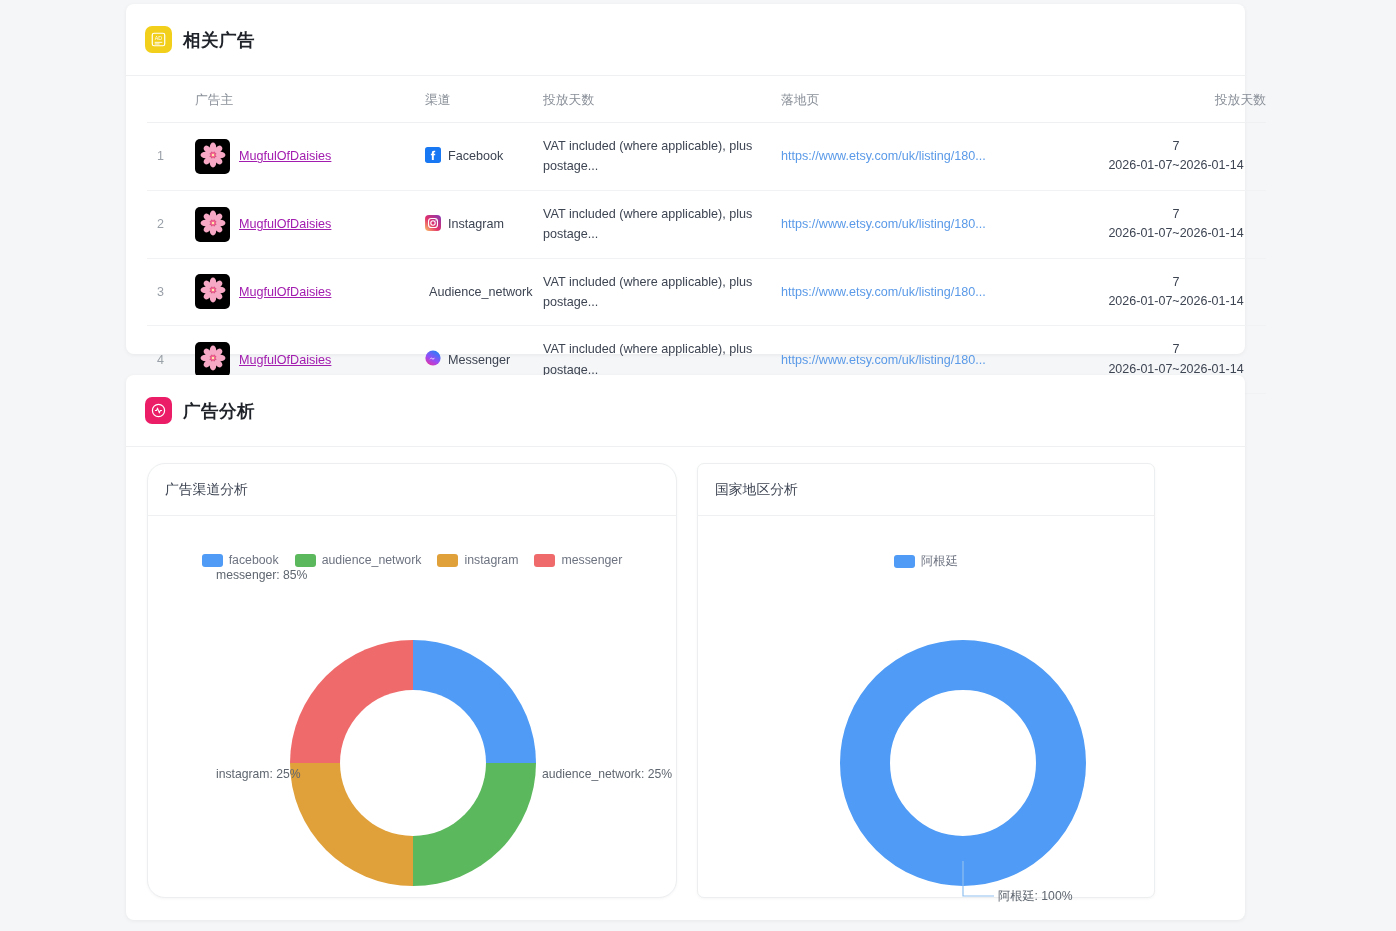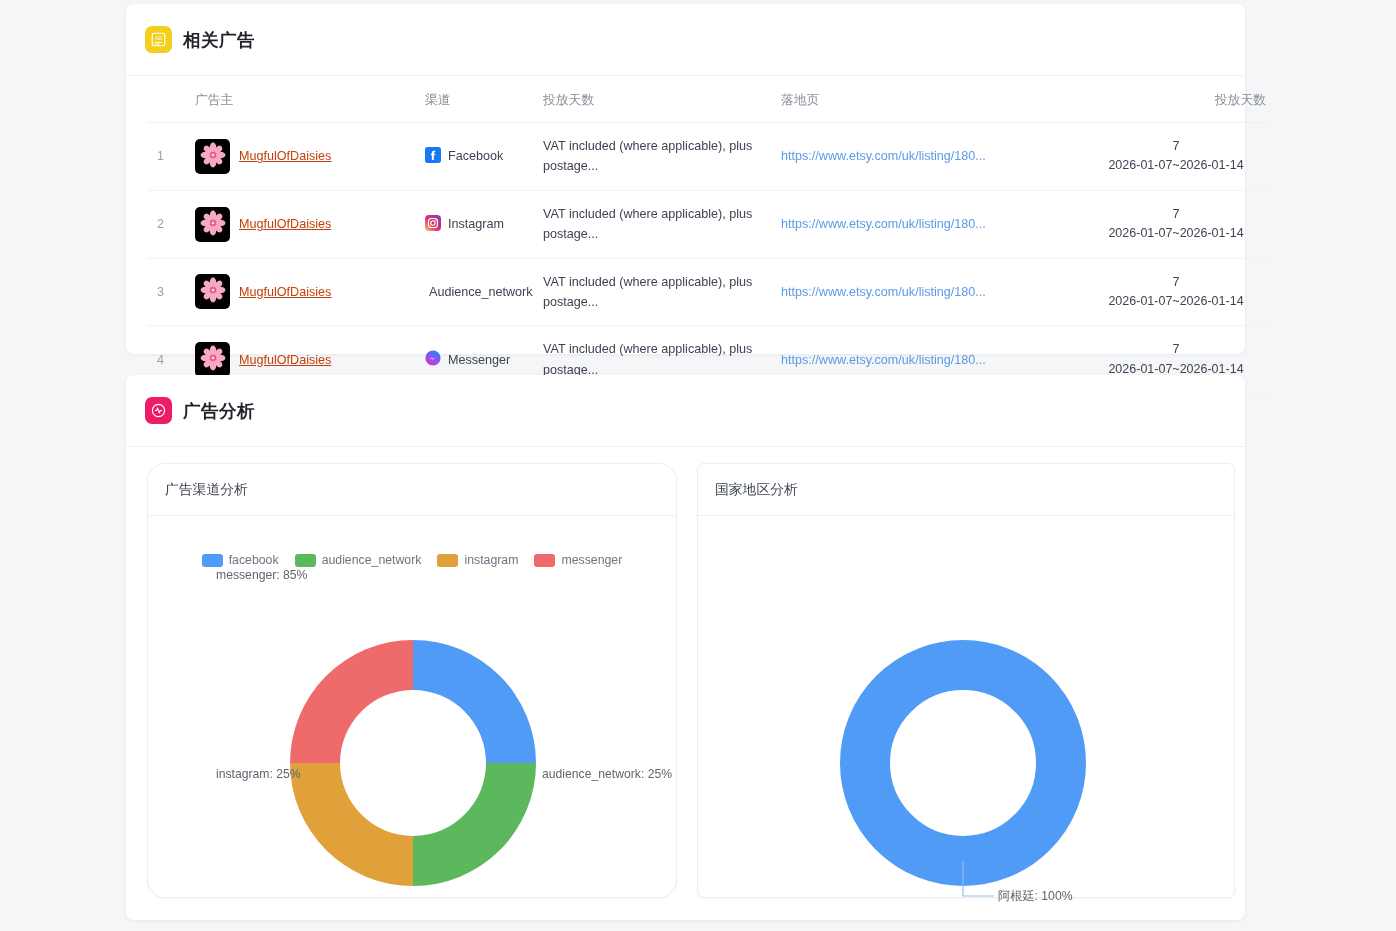--- a/index.html
+++ b/index.html
@@ -72,21 +72,21 @@
 
   .adv-cell { display: flex; align-items: center; gap: 9px; }
   .avatar {
     width: 35px; height: 35px;
     border-radius: 5px;
     background: #000;
     display: flex; align-items: center; justify-content: center;
     flex: none;
     overflow: hidden;
   }
-  .adv-name { color: #c2410c; font-size: 12.6px; }
+  .adv-name { color: #a21caf; font-size: 12.6px; }
 
   .chan-cell { display: flex; align-items: center; gap: 7px; }
   .chan-cell.no-icon { justify-content: flex-start; padding-left: 4px; }
   .chan-label { font-size: 12.6px; color: #3d4452; }
 
   .copy-text { line-height: 1.62; color: #3d4452; font-size: 12.6px; padding-right: 22px; }
   .land-link { color: #5a9ae8; font-size: 12.6px; text-decoration: none; }
   .days-top { text-align: center; color: #3d4452; font-size: 12.6px; line-height: 1.55; }
   .days-range { text-align: center; color: #3d4452; font-size: 12.5px; line-height: 1.55; }
 
@@ -385,26 +385,32 @@
             <circle cx="265" cy="247" r="73" fill="#ffffff"></circle>
           </svg>
 
           <span class="slice-label" style="left:394px; top:251px;">audience_network: 25%</span>
           <span class="slice-label" style="left:68px; top:251px;">instagram: 25%</span>
           <span class="slice-label" style="left:68px; top:52px;">messenger: 85%</span>
         </div>
       </div>
     </div>
 
-    <div class="chart-card" style="left:571px; top:88px; width:538px; height:435px;">
+    <div class="chart-card" style="left:571px; top:88px; width:458px; height:435px;">
       <div class="chart-card-head">
         <span class="chart-card-title">国家地区分析</span>
       </div>
       <div class="chart-body">
 
+        <div class="legend">
+          <div class="legend-item">
+            <span class="legend-swatch" style="background:#4f9bf5;"></span>
+            <span class="legend-label">阿根廷</span>
+          </div>
+        </div>
 
         <div class="donut-wrap">
           <svg width="530" height="383" viewBox="0 0 530 383" style="display:block;">
             <circle cx="265" cy="247" r="98" fill="none" stroke="#4f9bf5" stroke-width="50"></circle>
             <polyline points="265,345 265,380 296,380" fill="none" stroke="#8fc0f0" stroke-width="1.2"></polyline>
           </svg>
           <span class="slice-label" style="left:300px; top:372px;">阿根廷: 100%</span>
         </div>
       </div>
     </div>

